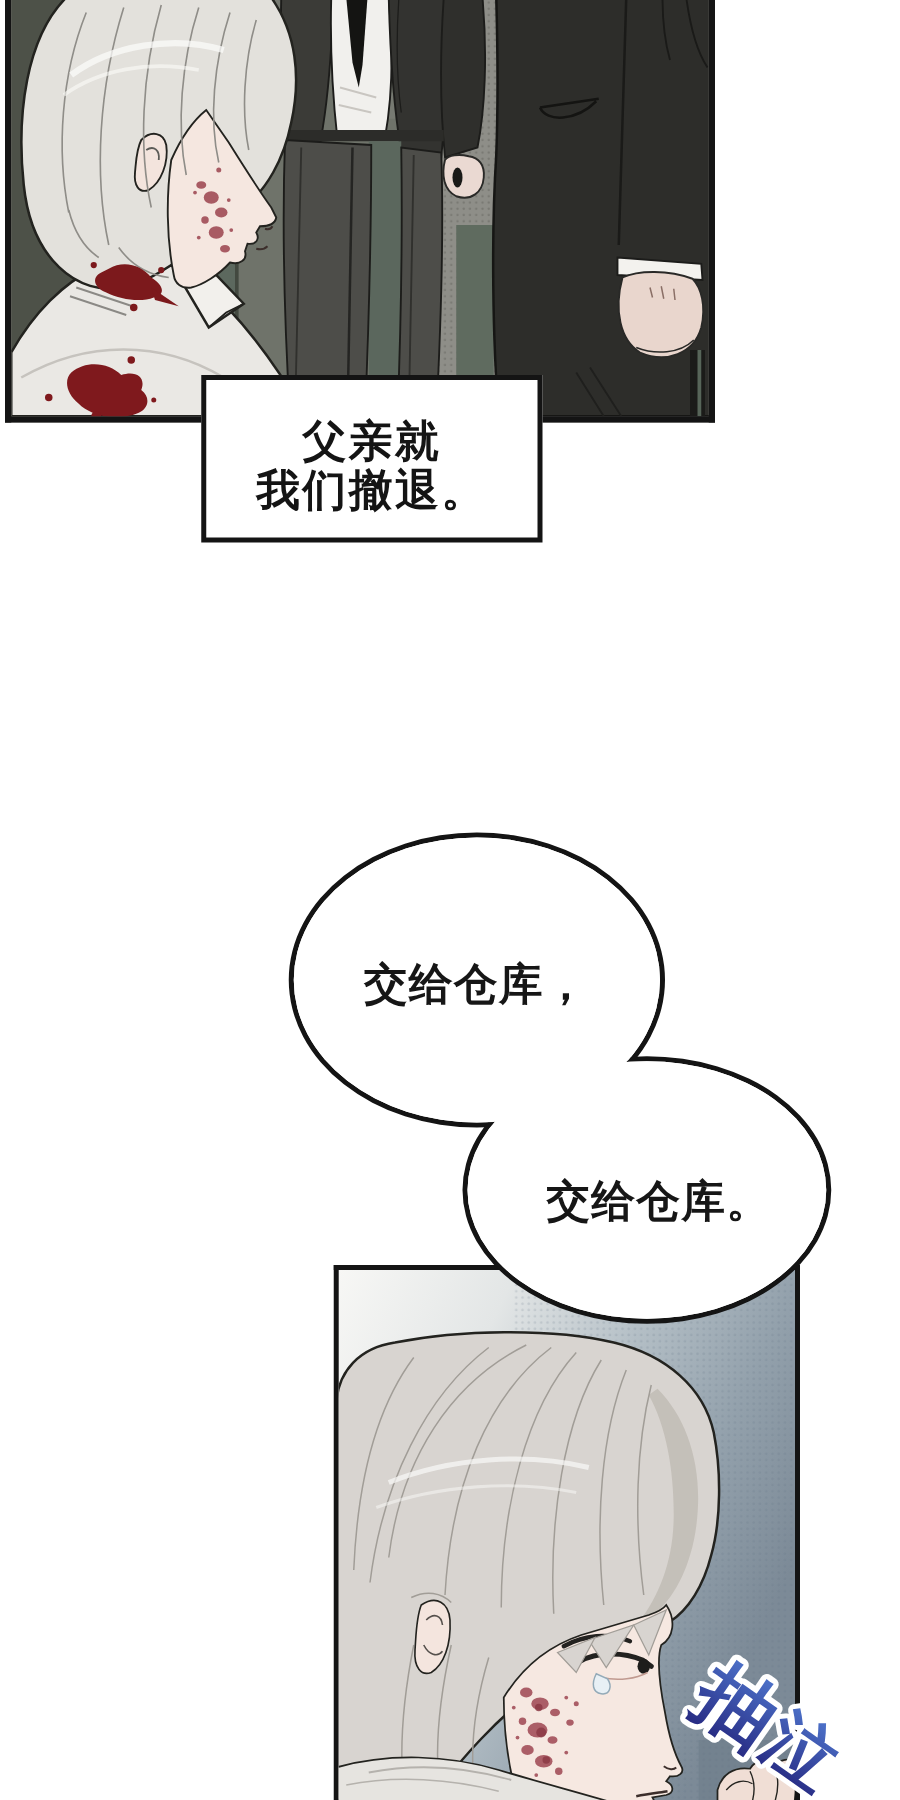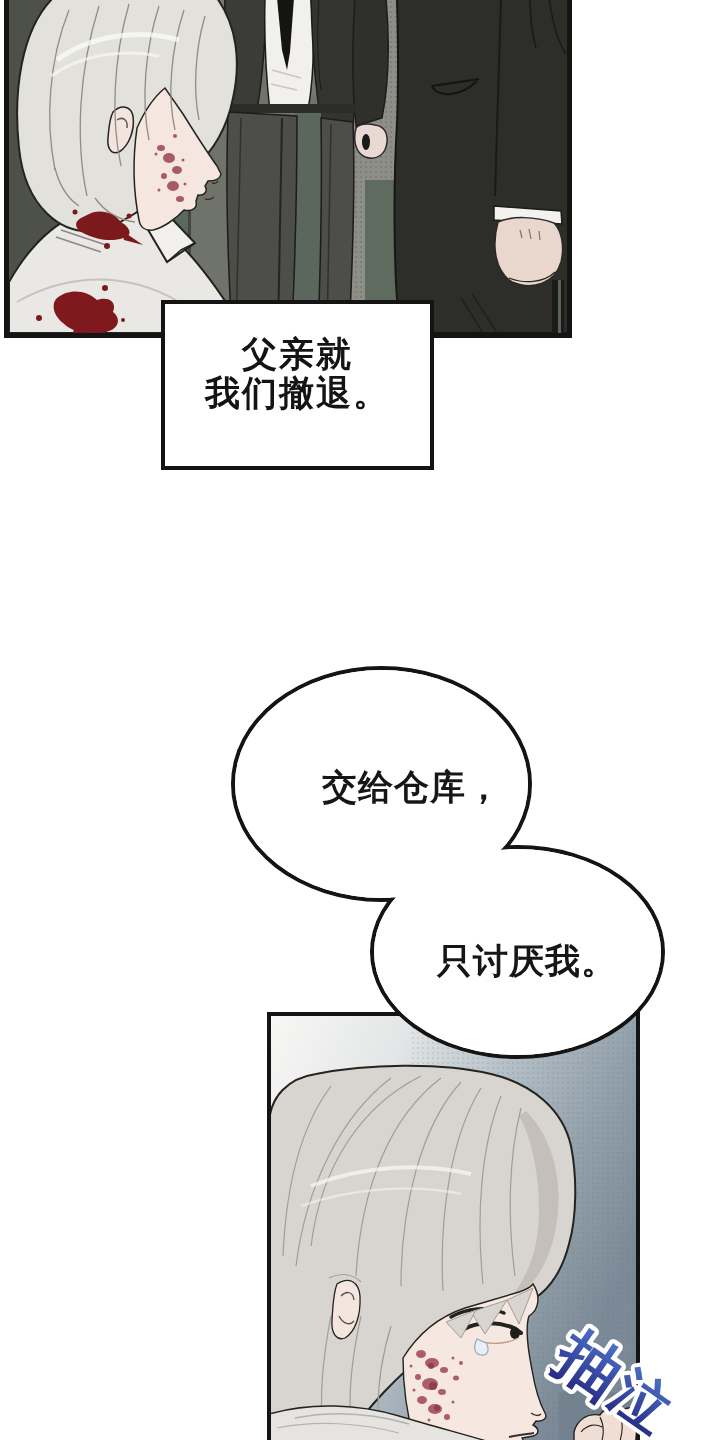--- a/index.html
+++ b/index.html
@@ -2,33 +2,33 @@
 <html><head>
 <meta charset="utf-8">
 <style>
   html,body{margin:0;padding:0;}
   .page{position:relative;width:720px;height:1440px;background:#ffffff;overflow:hidden;
         font-family:"Liberation Sans","DejaVu Sans",sans-serif;}
   .panel{position:absolute;box-sizing:border-box;background:#6e6e68;}
   .panel-top{left:4px;top:0;width:568px;height:338px;border:5px solid #141414;border-top:none;z-index:1;}
   .panel-bottom{left:267px;top:1012px;width:373px;height:428px;border:4px solid #141414;border-bottom:none;z-index:2;background:#e8ebea;}
   .panel svg{display:block;}
-  .caption-box{position:absolute;left:161px;top:300px;width:273px;height:170px;background:#ffffff;
+  .caption-box{position:absolute;left:161px;top:300px;width:273px;height:134px;background:#ffffff;
         border:4px solid #141414;box-sizing:border-box;z-index:5;text-align:center;padding-top:30px;}
   .cap-line{font-size:35px;font-weight:700;color:#141414;line-height:39px;letter-spacing:2px;}
   .b-ell{position:absolute;border-radius:50%;box-sizing:border-box;}
   .b-border{background:#ffffff;border:4px solid #141414;}
   .b-fill{background:#ffffff;}
   .e1b{left:231px;top:666px;width:301px;height:236px;z-index:6;}
   .e2b{left:370px;top:845px;width:295px;height:214px;z-index:6;}
   .e1f{left:235px;top:670px;width:293px;height:228px;z-index:6;}
   .e2f{left:374px;top:849px;width:287px;height:206px;z-index:6;}
   .b-text{position:absolute;width:290px;text-align:center;font-size:35px;font-weight:700;color:#161616;
         letter-spacing:1px;z-index:7;}
-  .bt1{left:236px;top:764px;margin-left:31px;}
+  .bt1{left:236px;top:764px;}
   .bt2{left:382px;top:938px;}
   .sfx-wrap{position:absolute;left:540px;top:1312px;z-index:8;}
 </style>
 </head>
 <body>
 
 <div class="page">
 
   <div class="panel panel-top">
     <svg width="558" height="333" viewBox="0 0 558 333">
@@ -227,21 +227,21 @@
   <div class="caption-box">
     <div class="cap-line">父亲就</div>
     <div class="cap-line">我们撤退。</div>
   </div>
 
   <div class="b-ell b-border e1b"></div>
   <div class="b-ell b-border e2b"></div>
   <div class="b-ell b-fill e1f"></div>
   <div class="b-ell b-fill e2f"></div>
   <div class="b-text bt1">交给仓库，</div>
-  <div class="b-text bt2">只讨厌我。</div>
+  <div class="b-text bt2">交给仓库。</div>
 
   <svg class="sfx-wrap" width="150" height="140" viewBox="0 0 150 140">
     <defs>
       <linearGradient id="sg" x1="0" y1="0" x2="0" y2="1">
         <stop offset="0" stop-color="#4e74cc"></stop>
           <stop offset="1" stop-color="#25277f"></stop>
       </linearGradient>
     </defs>
     <text transform="translate(50,52) rotate(35)" text-anchor="middle" dy="0.36em" font-size="64" font-weight="bold" fill="url(#sg)" stroke="#ffffff" stroke-width="9" paint-order="stroke" stroke-linejoin="round">抽</text>
     <text transform="translate(102,88) rotate(35)" text-anchor="middle" dy="0.36em" font-size="57" font-weight="bold" fill="url(#sg)" stroke="#ffffff" stroke-width="8" paint-order="stroke" stroke-linejoin="round">泣</text>

